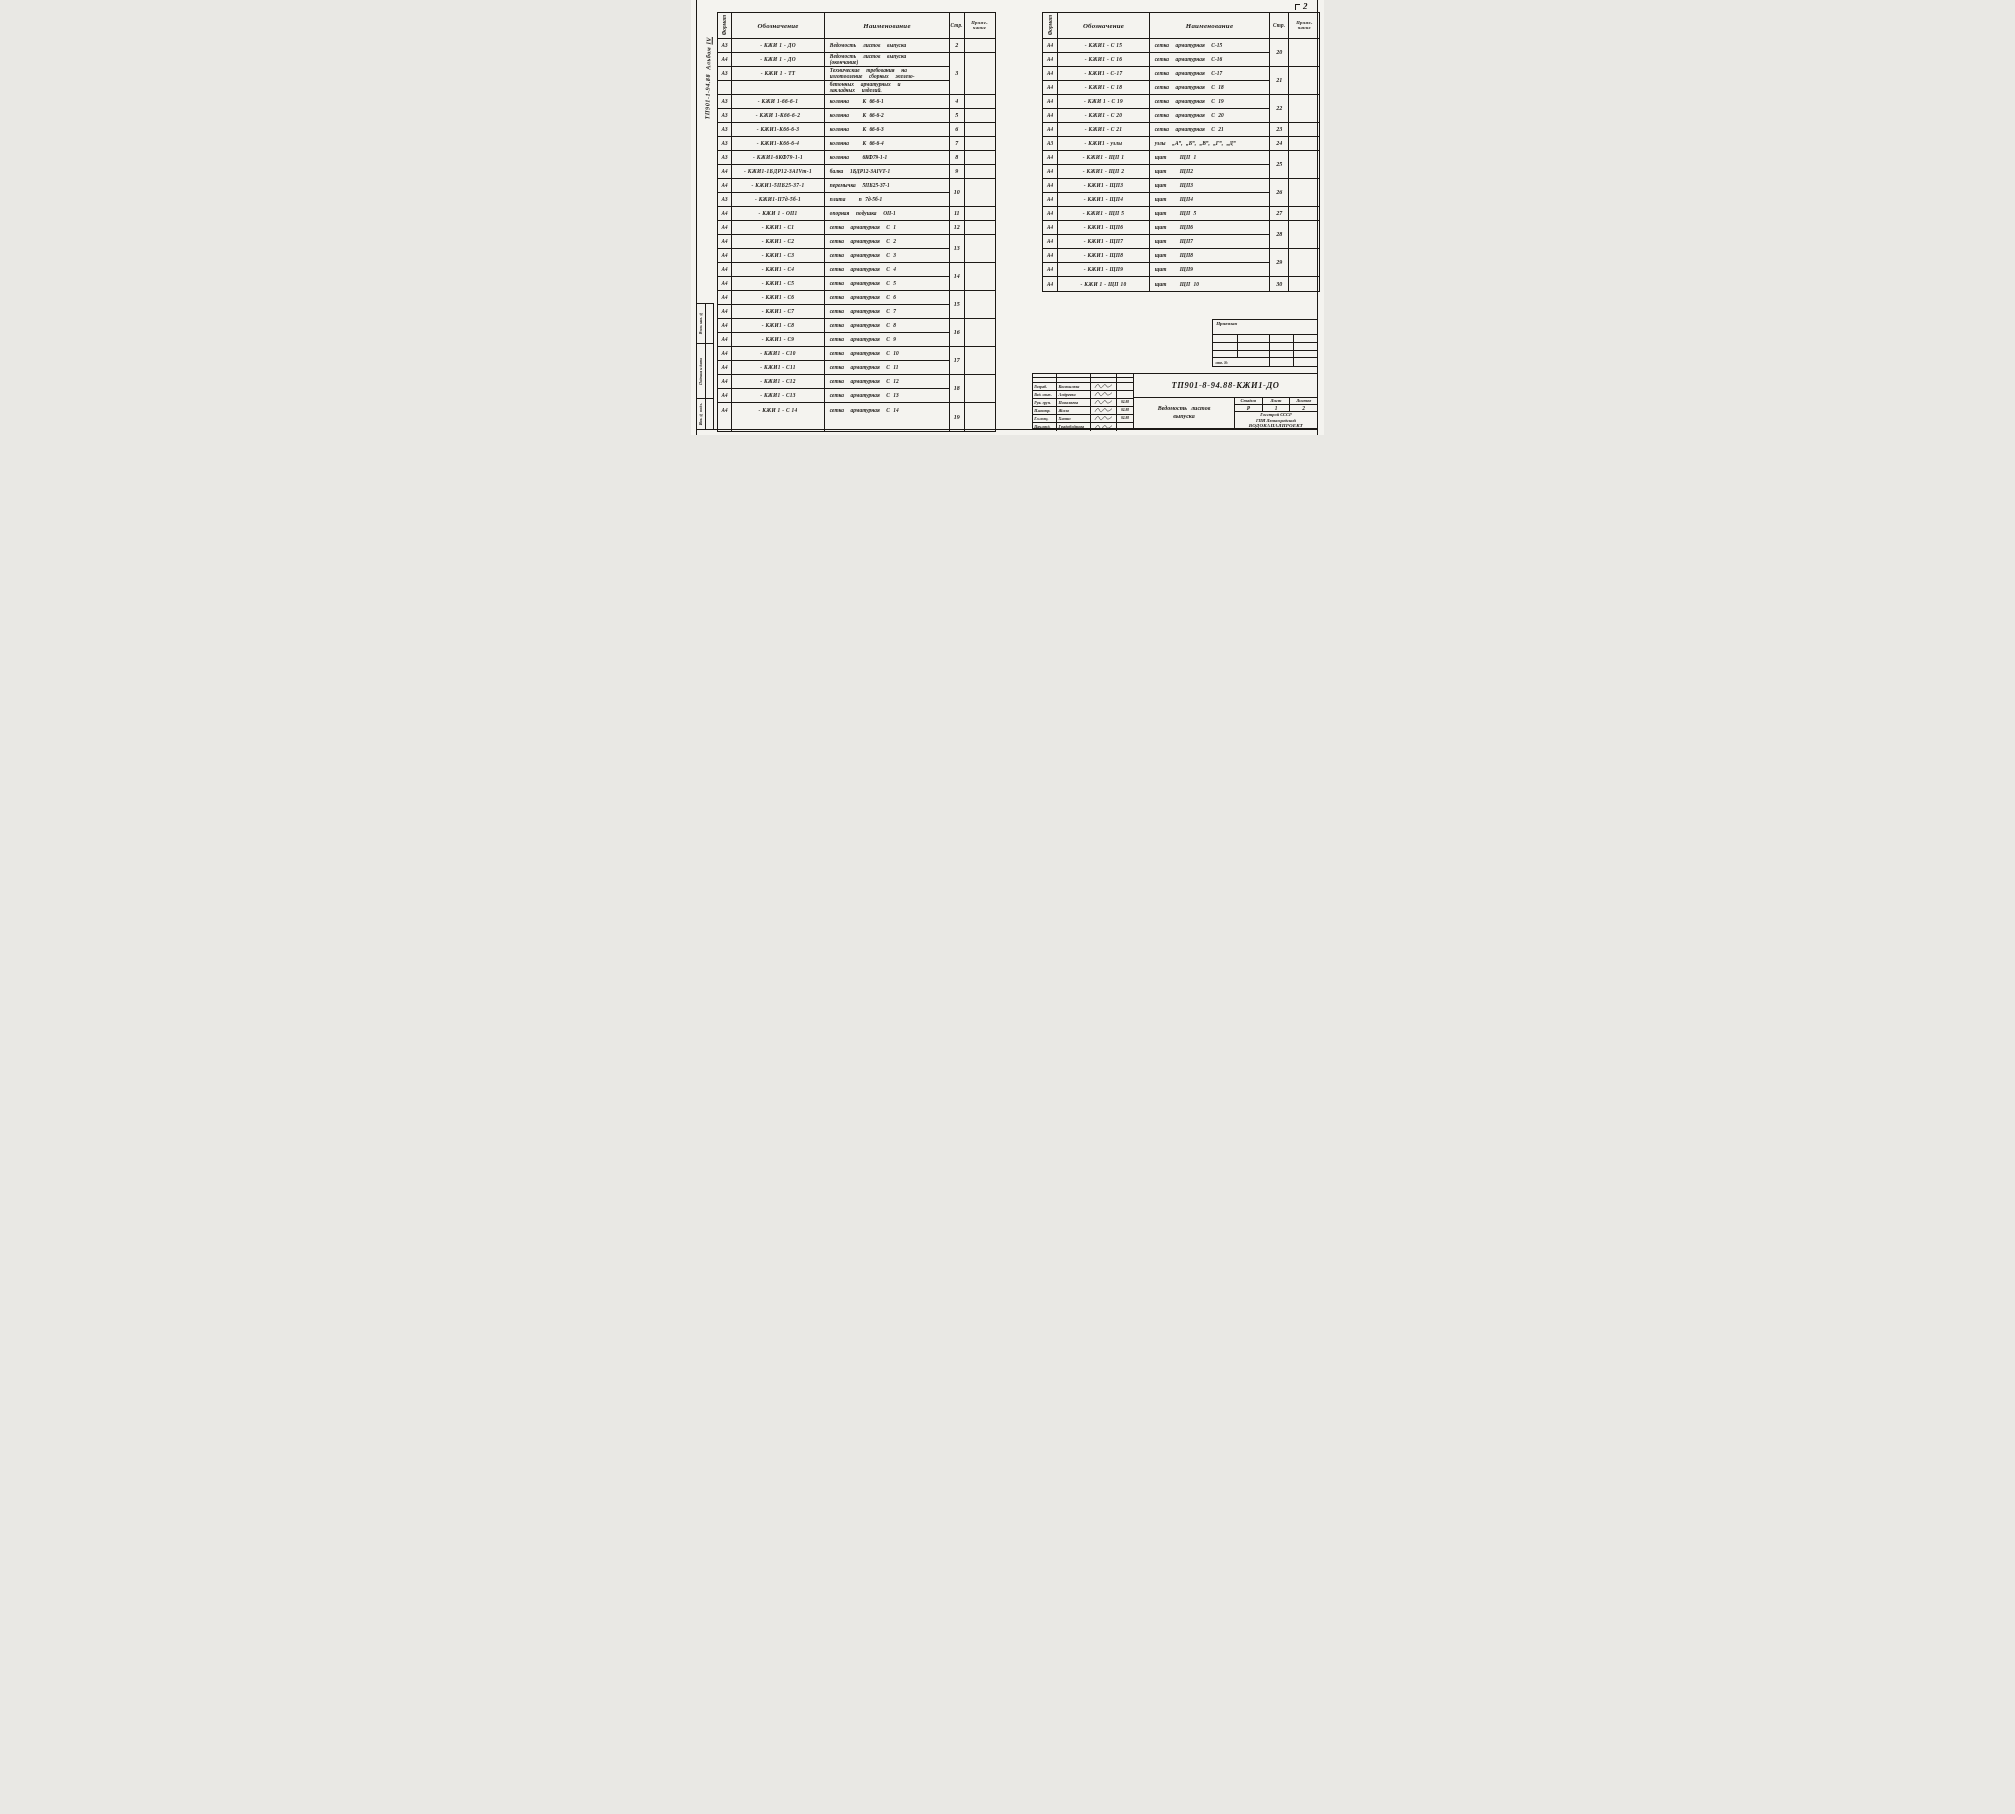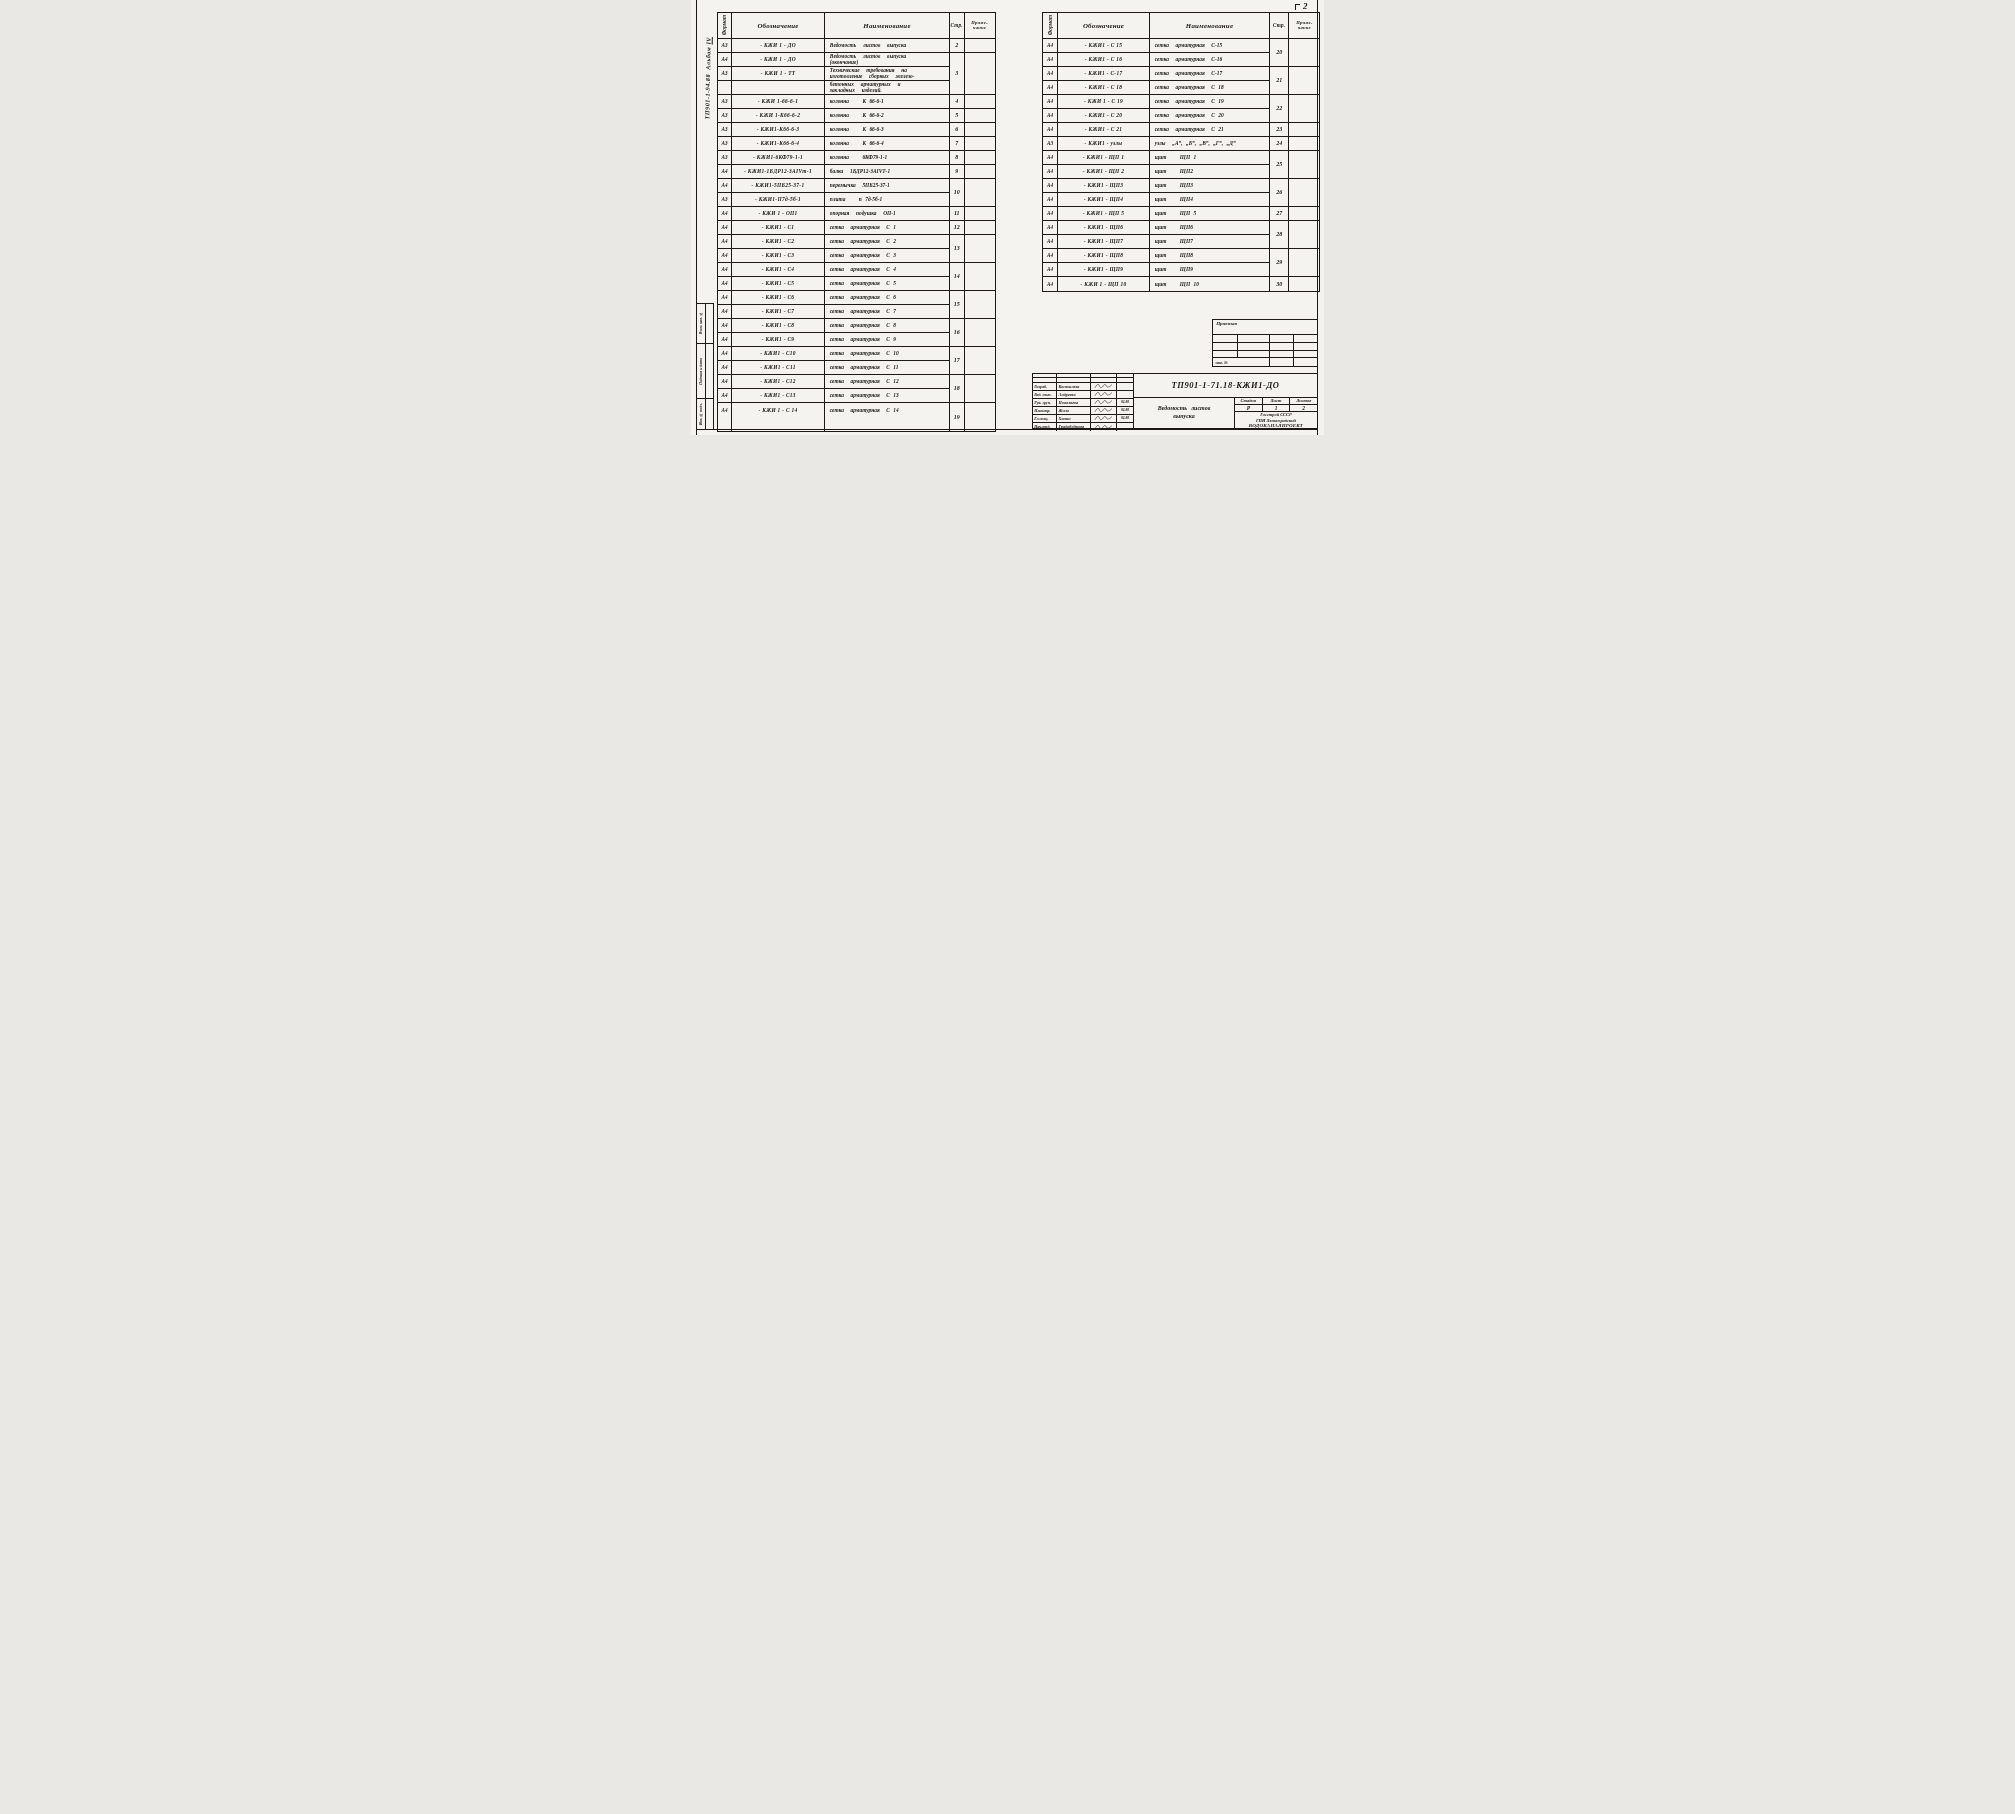--- a/index.html
+++ b/index.html
@@ -493,21 +493,21 @@
             <div class="sc sig">
               <svg width="19.3" height="6.4" viewBox="0 0 60 20">
                 <path d="M3 15 C9 2 15 2 17 10 C19 17 25 16 29 8 C32 3 37 4 39 10 C41 15 48 13 56 5" fill="none" stroke="#1c1916" stroke-width="1.7"></path>
               </svg>
             </div>
             <div class="sc date"></div>
           </div>
         </div>
     </div>
     <div class="stamp-right">
-      <div class="doc-code">ТП901-1-71.18-КЖИ1-ДО</div>
+      <div class="doc-code">ТП901-8-94.88-КЖИ1-ДО</div>
       <div class="stamp-lower">
         <div class="doc-title">Ведомость  листов
 выпуска</div>
         <div class="stage-block">
           <div class="stage-cols">
             <div>Стадия</div>
             <div>Лист</div>
             <div>Листов</div>
           </div>
           <div class="stage-vals">

